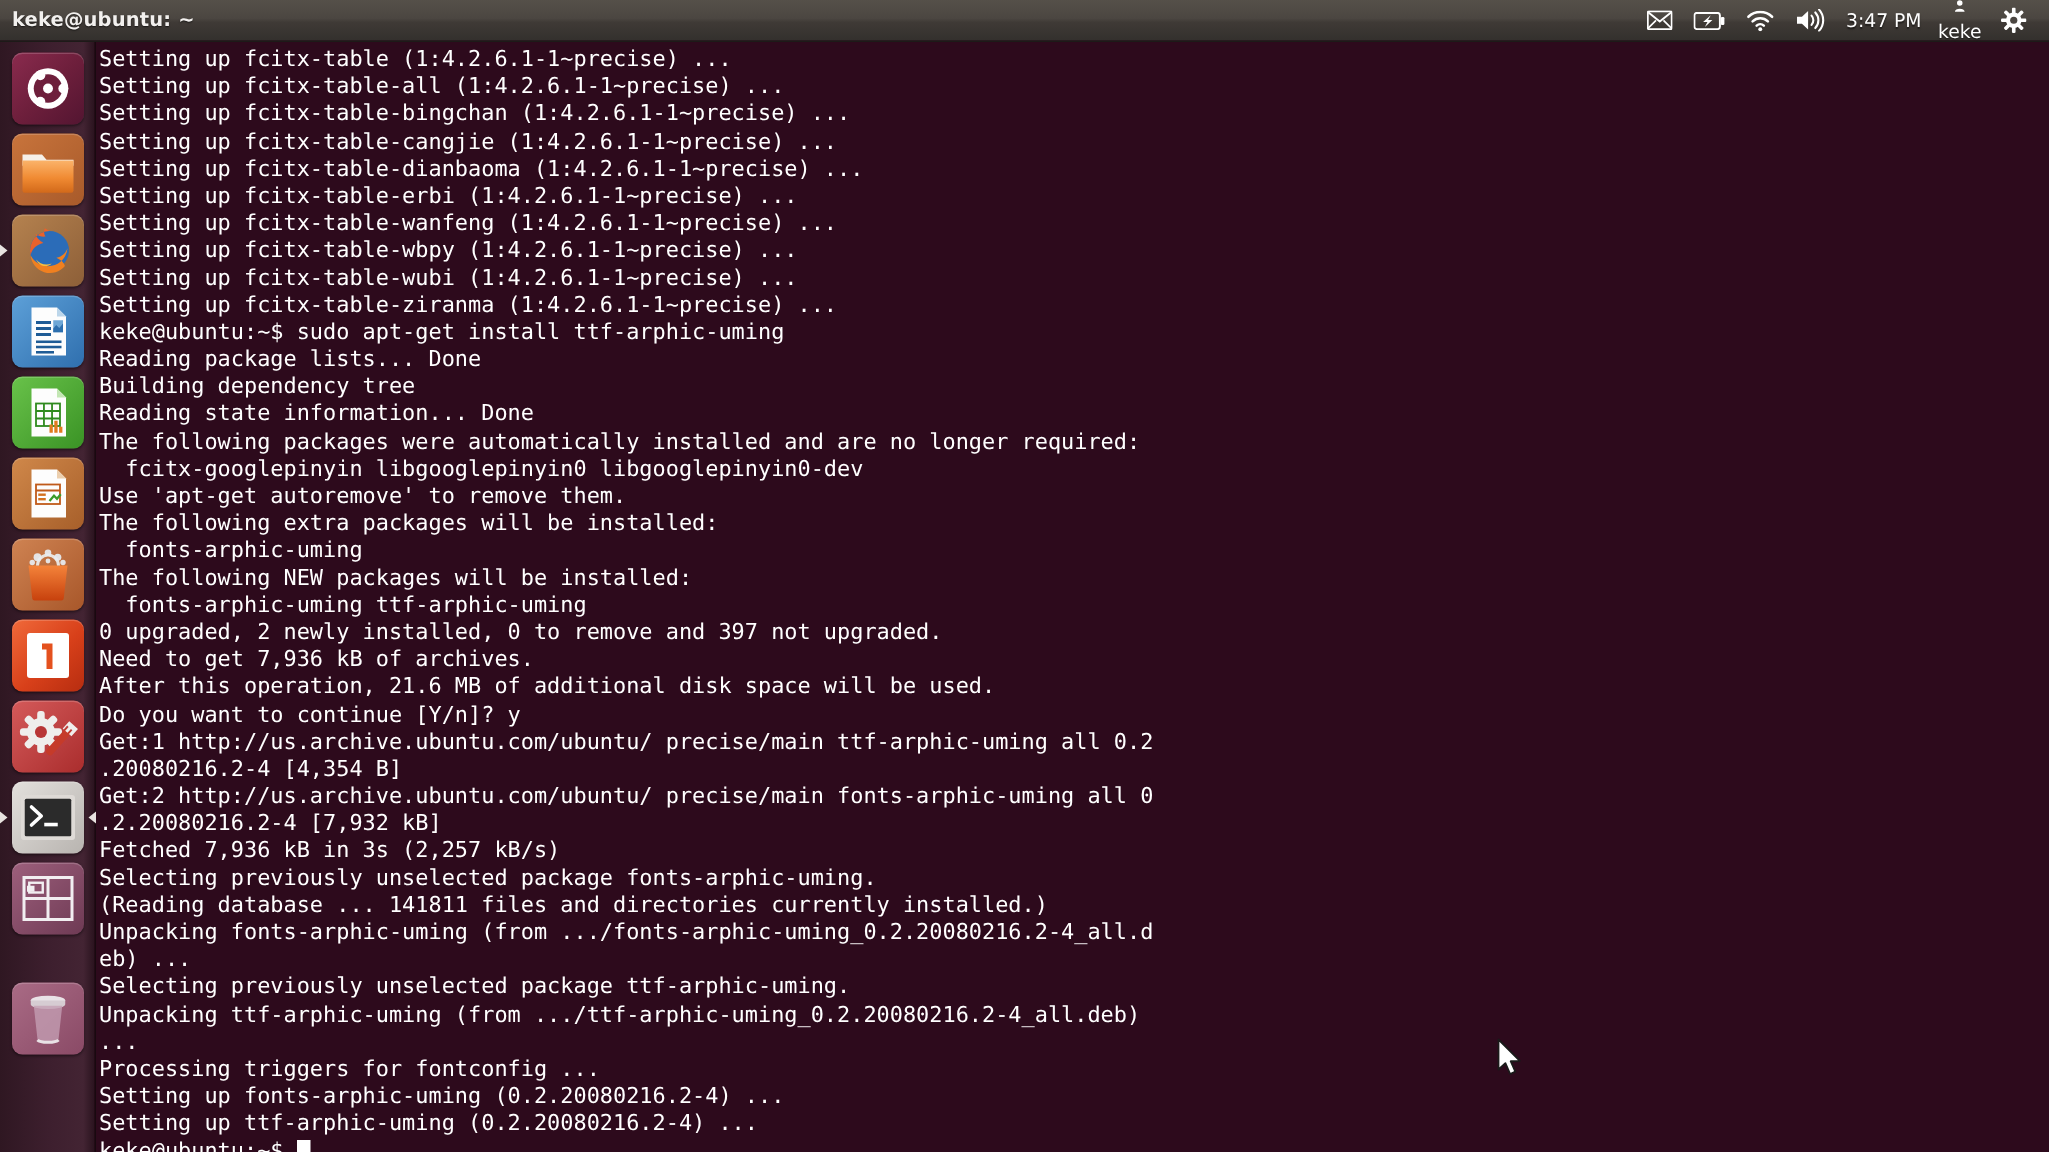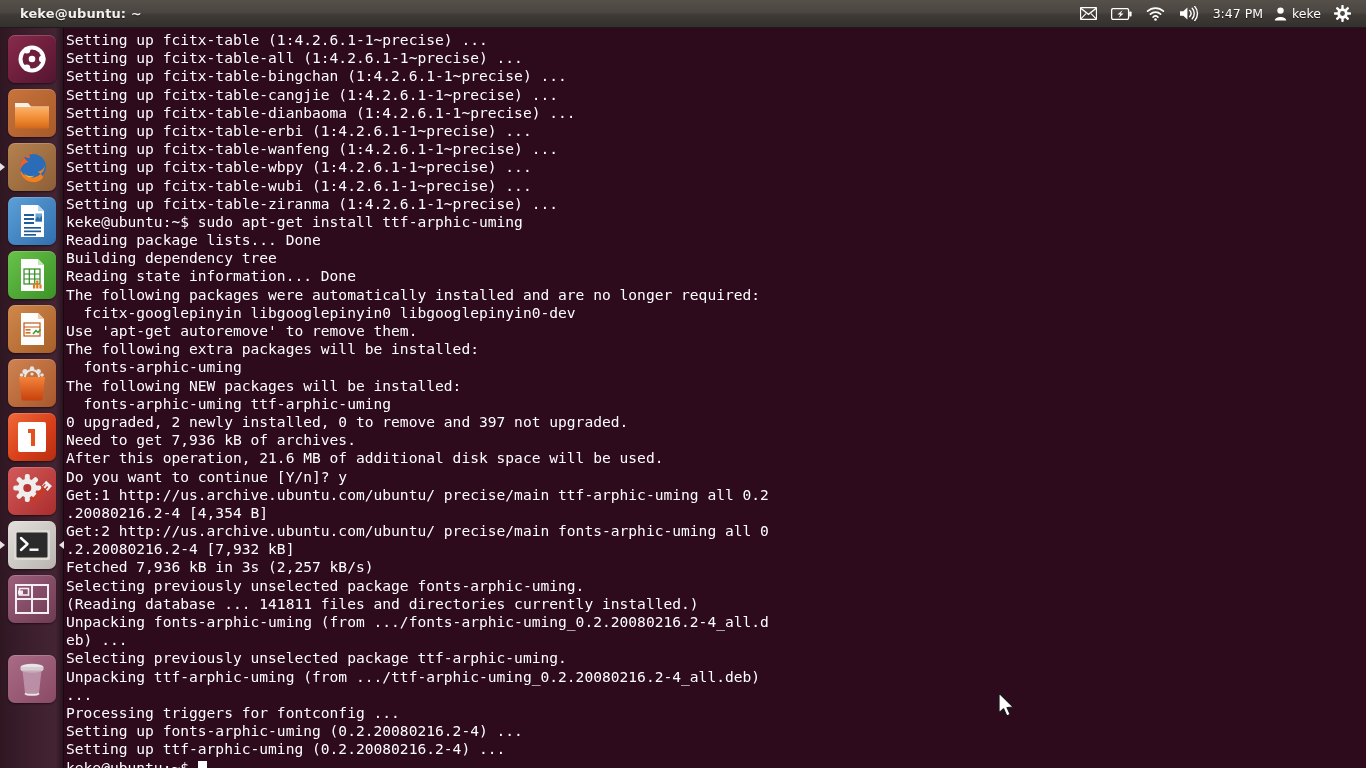--- a/index.html
+++ b/index.html
@@ -27,21 +27,21 @@
     height: 28px;
     background: linear-gradient(to bottom, #555049 0%, #4b4641 45%, #3f3a36 55%, #33302d 100%);
     border-bottom: 1px solid #1d1a18;
     box-sizing: border-box;
     display: flex;
     align-items: center;
     z-index: 50;
   }
 
   #window-title {
-    margin-left: 20px;
+    margin-left: 8px;
     color: #f2f0ee;
     font-family: "DejaVu Sans", sans-serif;
     font-size: 13px;
     font-weight: bold;
     text-shadow: 0 1px 1px rgba(0,0,0,0.6);
     letter-spacing: 0.1px;
     white-space: nowrap;
   }
 
   #indicators {
@@ -65,21 +65,21 @@
   .ind svg { display: block; }
 
   .ind-text {
     color: #ffffff;
     font-family: "DejaVu Sans", sans-serif;
     font-size: 12.5px;
     text-shadow: 0 1px 1px rgba(0,0,0,0.55);
     white-space: nowrap;
   }
 
-  #user-block { padding: 0 6px 0 4px; gap: 5px; }
+  #user-block { padding: 0 6px 0 4px; gap: 5px; flex-direction: column; }
 
   
   #launcher {
     position: absolute;
     top: 28px; left: 0;
     width: 64px;
     height: 740px;
     background: linear-gradient(to right, #2f1722 0%, #3d1f2e 52%, #432433 88%, #2a131e 100%);
     border-right: 1px solid #18090f;
     box-sizing: border-box;

